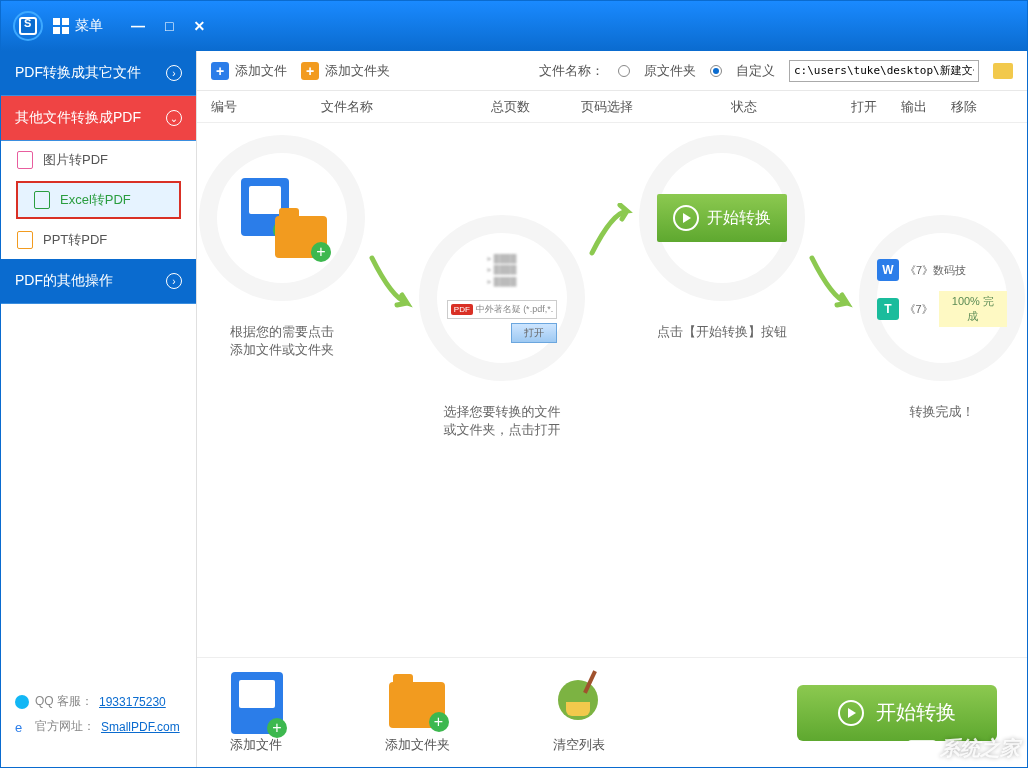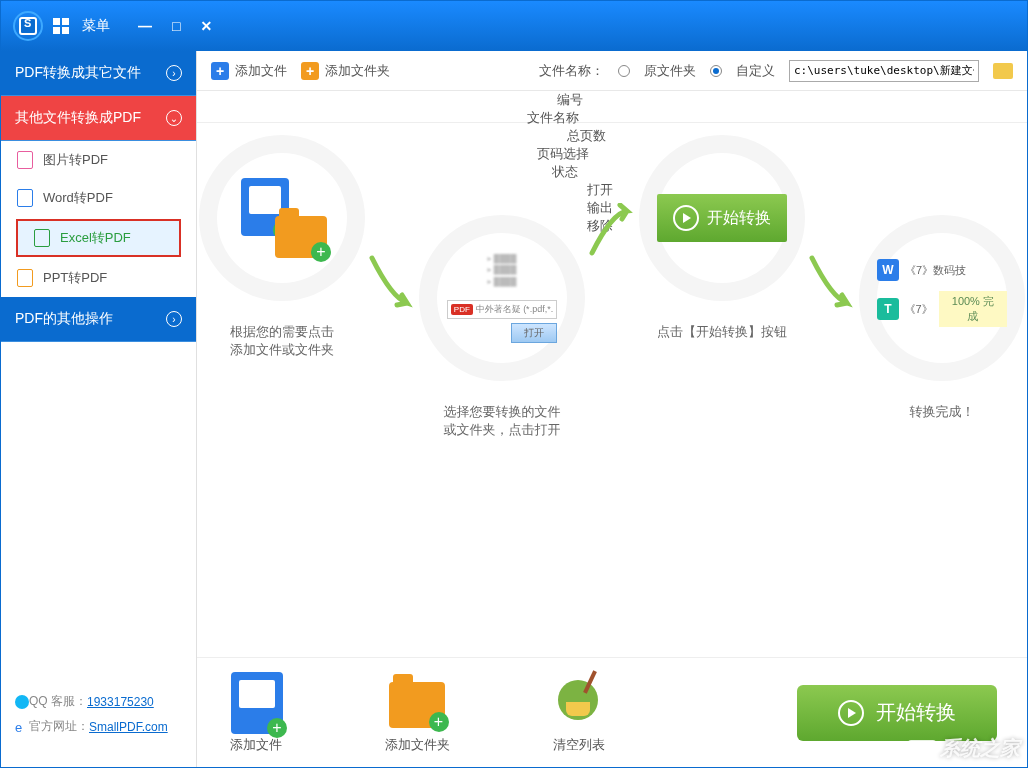--- a/index.html
+++ b/index.html
@@ -4,54 +4,54 @@
 <style>
 * { margin: 0; padding: 0; box-sizing: border-box; font-family: "Microsoft YaHei", Arial, sans-serif; }
 body { background: #fff; width: 1028px; height: 768px; overflow: hidden; position: relative; }
 .window { width: 1028px; height: 768px; display: flex; flex-direction: column; border: 1px solid #0a6bcf; }
 .titlebar { height: 50px; background: linear-gradient(#1a8aff, #0a6bcf); display: flex; align-items: center; color: #fff; padding: 0 12px; }
 .logo { width: 30px; height: 30px; border-radius: 50%; border: 2px solid #3da9ff; display: flex; align-items: center; justify-content: center; margin-right: 10px; }
 .logo-inner { width: 18px; height: 18px; background: #0a6bcf; border: 2px solid #fff; border-radius: 3px; position: relative; }
 .logo-inner::after { content: "S"; position: absolute; top: -2px; left: 3px; font-size: 11px; color: #fff; font-weight: bold; }
 .title { font-size: 15px; flex: 1; }
 .titlebar-right { display: flex; align-items: center; gap: 18px; }
-.menu-btn { display: flex; align-items: center; gap: 13px; font-size: 14px; cursor: pointer; }
+.menu-btn { display: flex; align-items: center; gap: 6px; font-size: 14px; cursor: pointer; }
 .grid-icon { width: 16px; height: 16px; display: grid; grid-template-columns: 1fr 1fr; grid-template-rows: 1fr 1fr; gap: 2px; }
 .grid-icon span { background: #fff; }
 .win-ctrl { display: flex; gap: 20px; margin-left: 10px; }
 .win-ctrl span { cursor: pointer; font-weight: bold; font-size: 14px; }
 .body { flex: 1; display: flex; }
 .sidebar { width: 198px; background: #fff; border-right: 1px solid #e0e0e0; display: flex; flex-direction: column; }
 .side-header { height: 45px; background: #0a6bcf; color: #fff; display: flex; align-items: center; justify-content: space-between; padding: 0 14px; font-size: 14px; cursor: pointer; border-bottom: 1px solid #3a8edf; }
 .side-header.expanded { background: #ef4444; }
 .chev { width: 16px; height: 16px; border: 1.5px solid #fff; border-radius: 50%; display: flex; align-items: center; justify-content: center; font-size: 10px; }
 .side-item { height: 38px; display: flex; align-items: center; padding: 0 16px; font-size: 13px; color: #555; cursor: pointer; gap: 10px; }
 .side-item.active { background: #e6f3ff; color: #2a9d3f; border: 2px solid #d93025; margin: 2px 15px; }
 .file-ico { width: 16px; height: 18px; border: 1.5px solid; border-radius: 2px; position: relative; }
 .file-ico.pink { border-color: #e85d9e; }
 .file-ico.blue { border-color: #2b7de9; }
 .file-ico.green { border-color: #2a9d3f; }
 .file-ico.orange { border-color: #f29b1f; }
 .side-footer { margin-top: auto; padding: 12px 14px 24px; font-size: 12px; color: #888; }
-.side-footer .row { display: flex; align-items: center; gap: 0; margin-bottom: 8px; }
+.side-footer .row { display: flex; align-items: center; gap: 6px; margin-bottom: 8px; }
 .side-footer a { color: #0a6bcf; text-decoration: underline; cursor: pointer; }
 .qq-ico { width: 14px; height: 14px; background: #12b7f5; border-radius: 50%; }
 .ie-ico { width: 14px; height: 14px; color: #2b7de9; font-size: 13px; }
 .main { flex: 1; display: flex; flex-direction: column; background: #fff; }
 .toolbar { height: 40px; display: flex; align-items: center; padding: 0 14px; gap: 14px; border-bottom: 1px solid #e8e8e8; font-size: 13px; color: #555; }
 .tb-btn { display: flex; align-items: center; gap: 6px; cursor: pointer; }
 .tb-ico { width: 18px; height: 18px; border-radius: 3px; display: flex; align-items: center; justify-content: center; color: #fff; font-weight: bold; font-size: 14px; }
 .tb-ico.blue { background: #2b7de9; }
 .tb-ico.orange { background: #f29b1f; }
 .tb-spacer { flex: 1; }
 .radio { width: 12px; height: 12px; border: 1.5px solid #888; border-radius: 50%; display: inline-flex; align-items: center; justify-content: center; }
 .radio.on::after { content: ""; width: 6px; height: 6px; background: #0a6bcf; border-radius: 50%; }
 .path-input { width: 190px; height: 22px; border: 1px solid #aaa; font-size: 11px; padding: 0 4px; font-family: monospace; }
 .folder-ico { width: 20px; height: 16px; background: #f2c94c; border-radius: 2px; cursor: pointer; }
-.table-head { height: 32px; display: flex; align-items: center; padding: 0 14px; font-size: 13px; color: #555; border-bottom: 1px solid #eee; flex-direction: column; }
+.table-head { height: 32px; display: flex; align-items: center; padding: 0 14px; font-size: 13px; color: #555; border-bottom: 1px solid #eee; }
 .th { }
 .th.c1 { width: 110px; }
 .th.c2 { width: 170px; }
 .th.c3 { width: 90px; }
 .th.c4 { width: 150px; }
 .th.c5 { width: 120px; }
 .th.c6 { width: 50px; }
 .th.c7 { width: 50px; }
 .th.c8 { width: 50px; }
 .content { flex: 1; position: relative; padding: 30px 20px; }
@@ -123,24 +123,20 @@
         <span class="chev">›</span>
       </div>
       <div class="side-header expanded">
         <span>其他文件转换成PDF</span>
         <span class="chev">⌄</span>
       </div>
       <div class="side-item">
         <span class="file-ico pink"></span>
         <span>图片转PDF</span>
       </div>
-      <div class="side-item">
-        <span class="file-ico blue"></span>
-        <span>Word转PDF</span>
-      </div>
       <div class="side-item active">
         <span class="file-ico green"></span>
         <span>Excel转PDF</span>
       </div>
       <div class="side-item">
         <span class="file-ico orange"></span>
         <span>PPT转PDF</span>
       </div>
       <div class="side-header">
         <span>PDF的其他操作</span>

